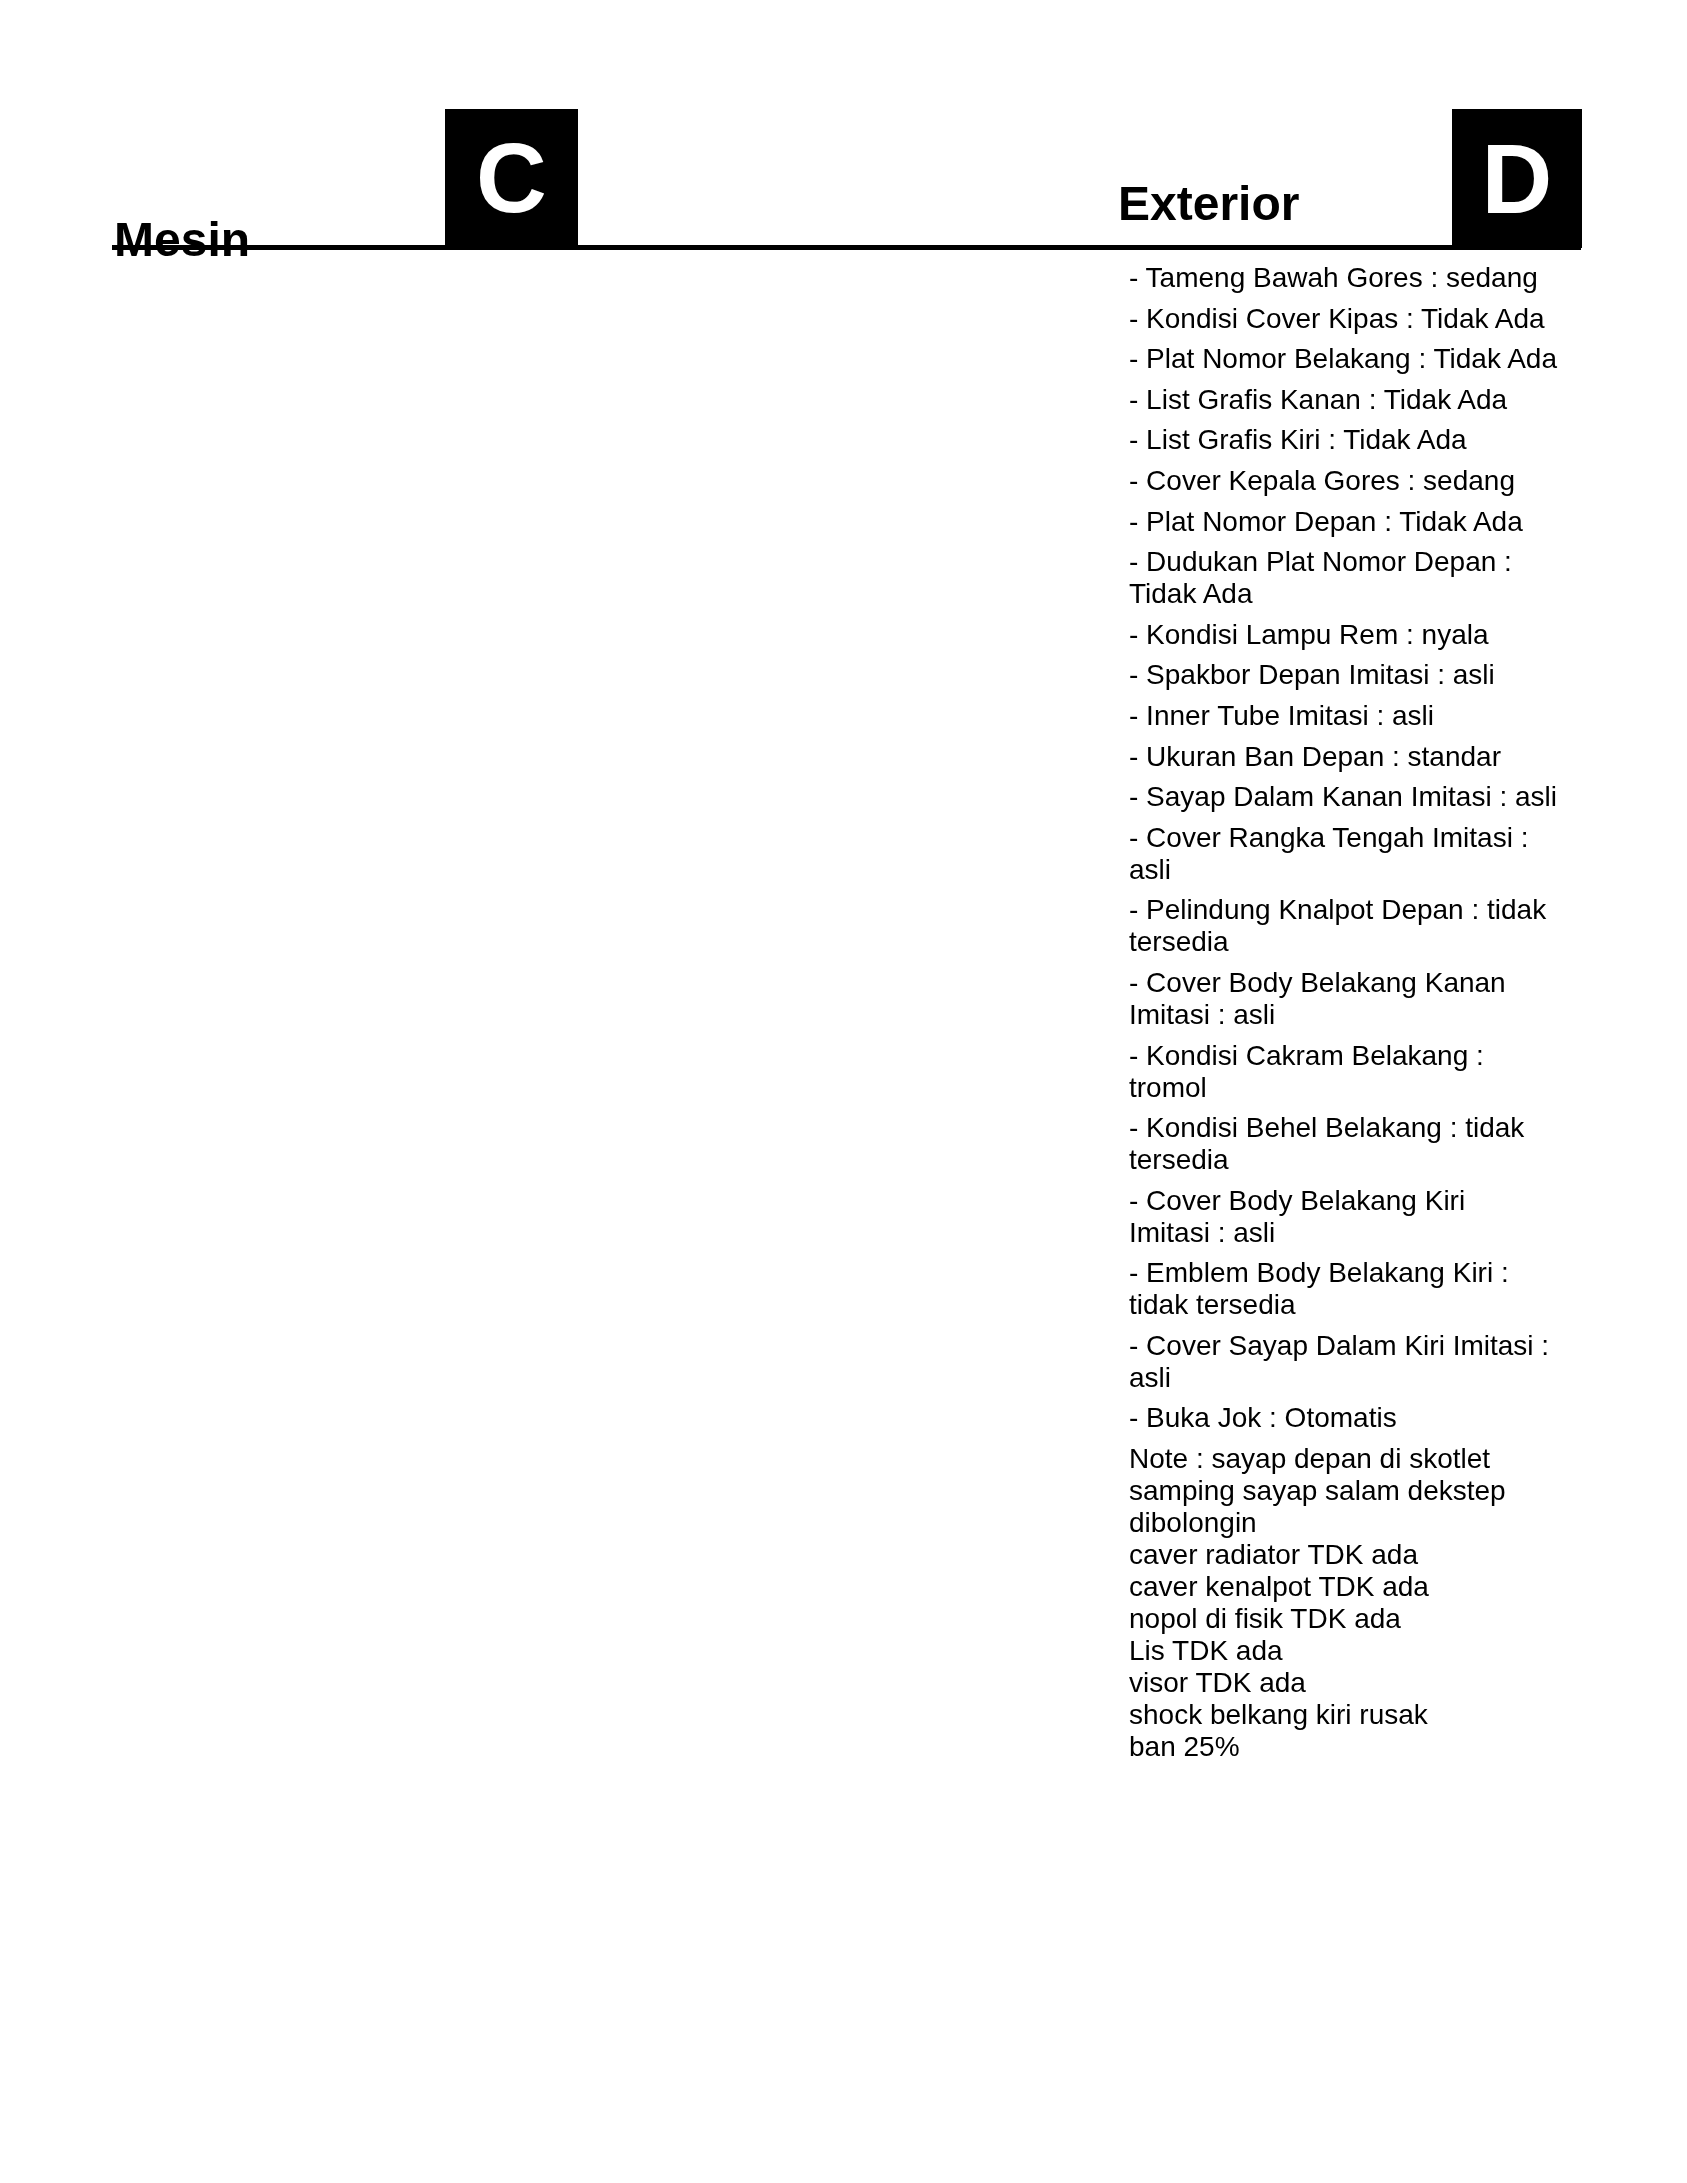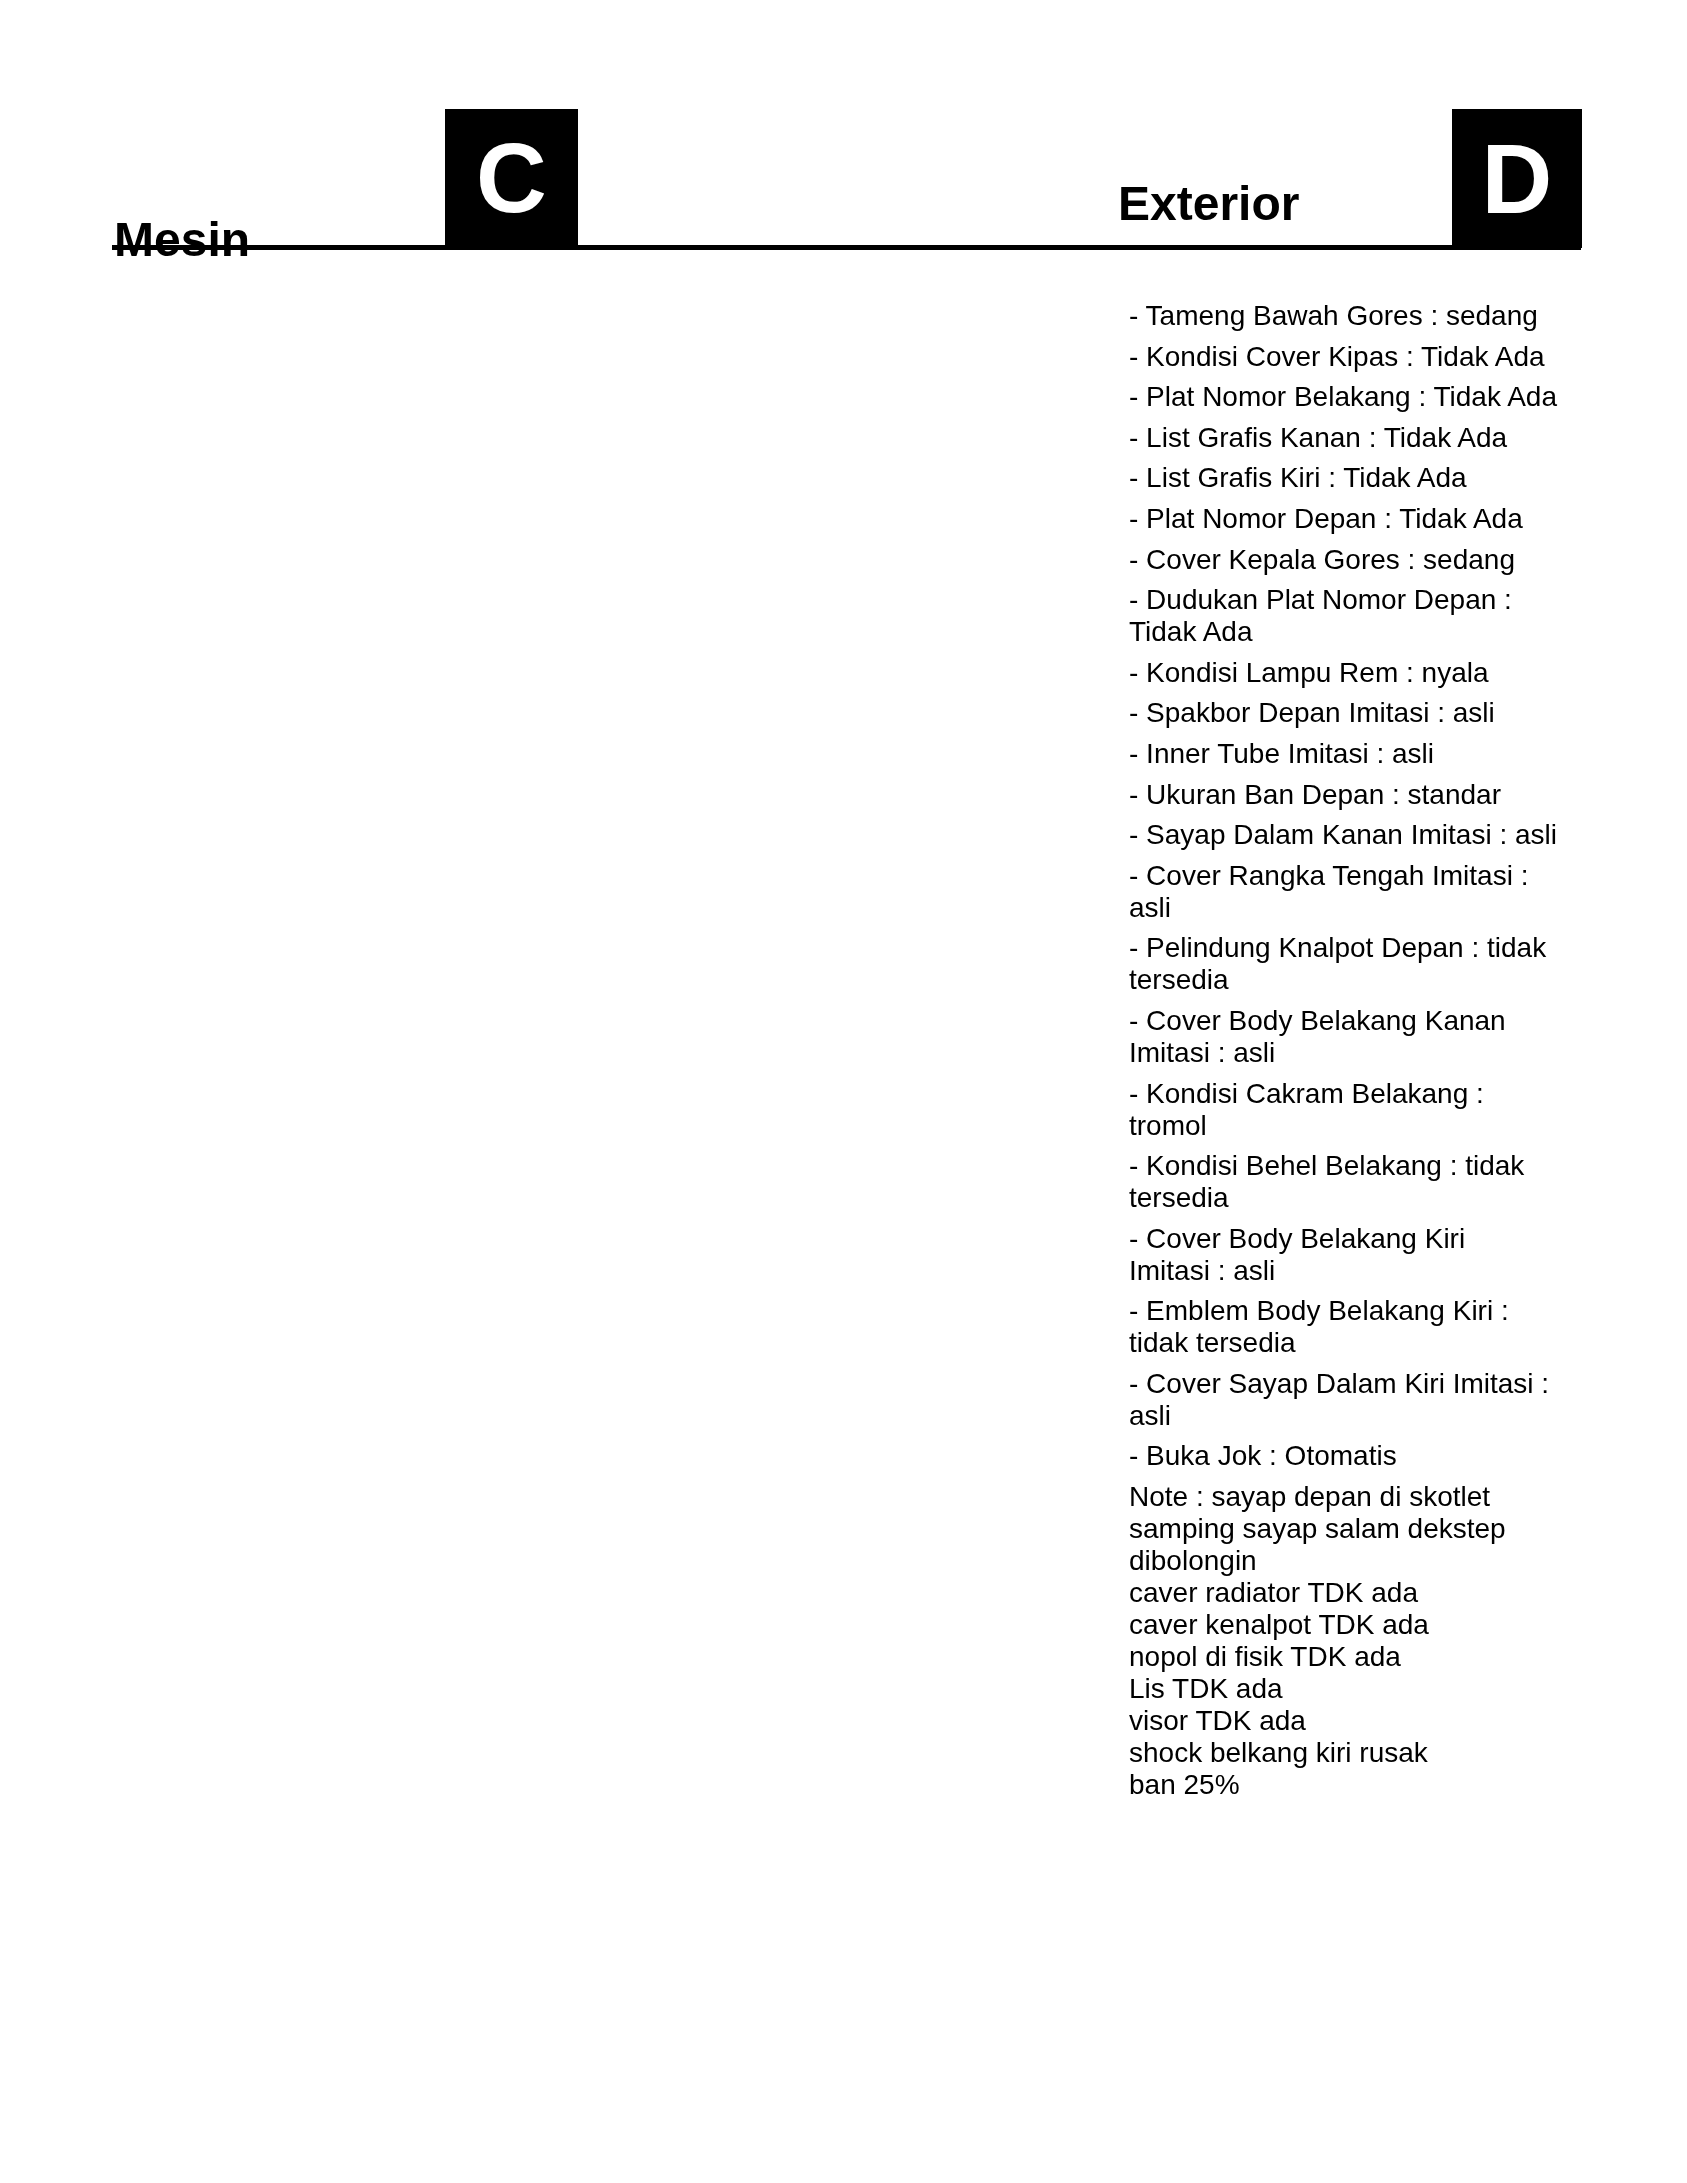--- a/index.html
+++ b/index.html
@@ -50,21 +50,20 @@
   }
   .exterior-content {
     position: absolute;
     left: 1129px;
     top: 262px;
     width: 493px;
     font-size: 28px;
     line-height: 32px;
     font-weight: 400;
     color: #000000;
-    margin-top: 38px;
   }
   .item {
     white-space: pre-line;
     margin: 0 0 8.6px 0;
   }
   .note {
     white-space: pre-line;
     margin: 0;
   }
 </style>
@@ -87,22 +86,22 @@
 
   <div class="header-rule"></div>
 
   <div class="exterior-content">
     <div>
         <div class="item">- Tameng Bawah Gores : sedang</div>
         <div class="item">- Kondisi Cover Kipas : Tidak Ada</div>
         <div class="item">- Plat Nomor Belakang : Tidak Ada</div>
         <div class="item">- List Grafis Kanan : Tidak Ada</div>
         <div class="item">- List Grafis Kiri : Tidak Ada</div>
+        <div class="item">- Cover Kepala Gores : sedang</div>
         <div class="item">- Plat Nomor Depan : Tidak Ada</div>
-        <div class="item">- Cover Kepala Gores : sedang</div>
         <div class="item">- Dudukan Plat Nomor Depan :
 Tidak Ada</div>
         <div class="item">- Kondisi Lampu Rem : nyala</div>
         <div class="item">- Spakbor Depan Imitasi : asli</div>
         <div class="item">- Inner Tube Imitasi : asli</div>
         <div class="item">- Ukuran Ban Depan : standar</div>
         <div class="item">- Sayap Dalam Kanan Imitasi : asli</div>
         <div class="item">- Cover Rangka Tengah Imitasi :
 asli</div>
         <div class="item">- Pelindung Knalpot Depan : tidak

